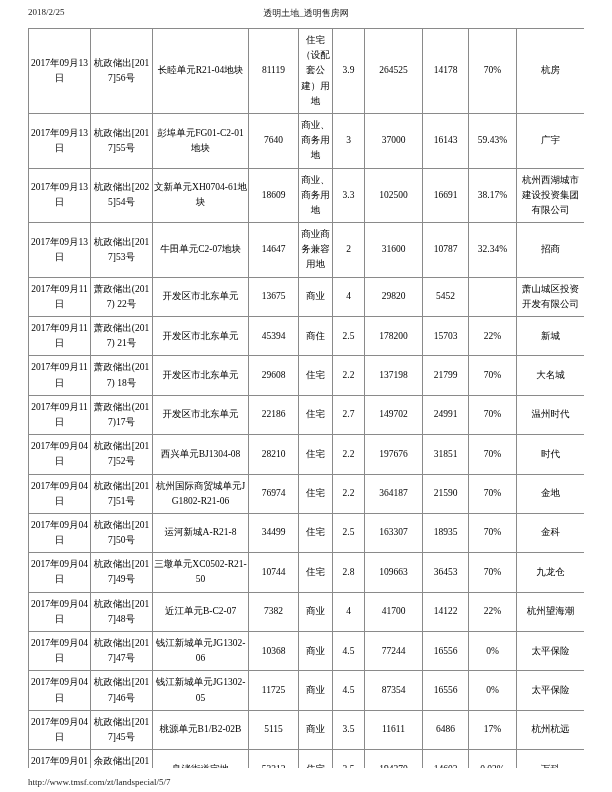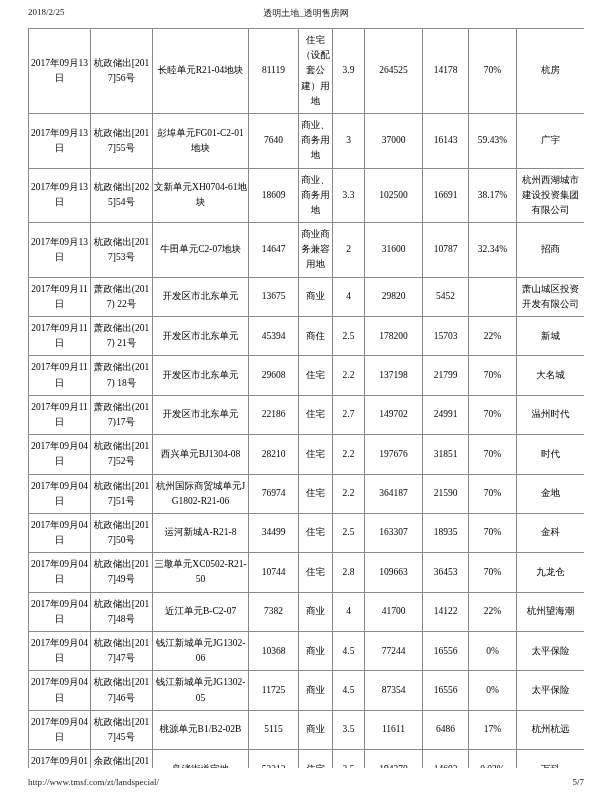--- a/index.html
+++ b/index.html
@@ -35,21 +35,21 @@
     line-height:1.6;
     text-align:center;
     vertical-align:middle;
     padding:4px 1px;
     word-break:break-all;
     color:#000;
   }
   .print-footer{
     position:absolute;
     bottom:5px;left:28px;right:28px;
-    display:flex;justify-content:space-between;
+    display:flex;
     font-size:9px;color:#222;
     background:#fff;
   }
 </style>
 </head>
 <body>
 
 <div class="page">
 
   <div class="print-header">

